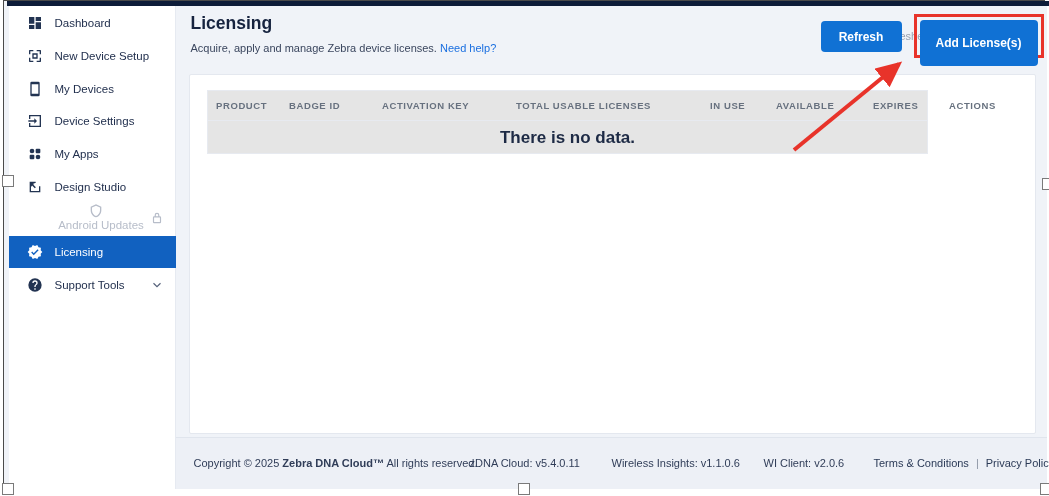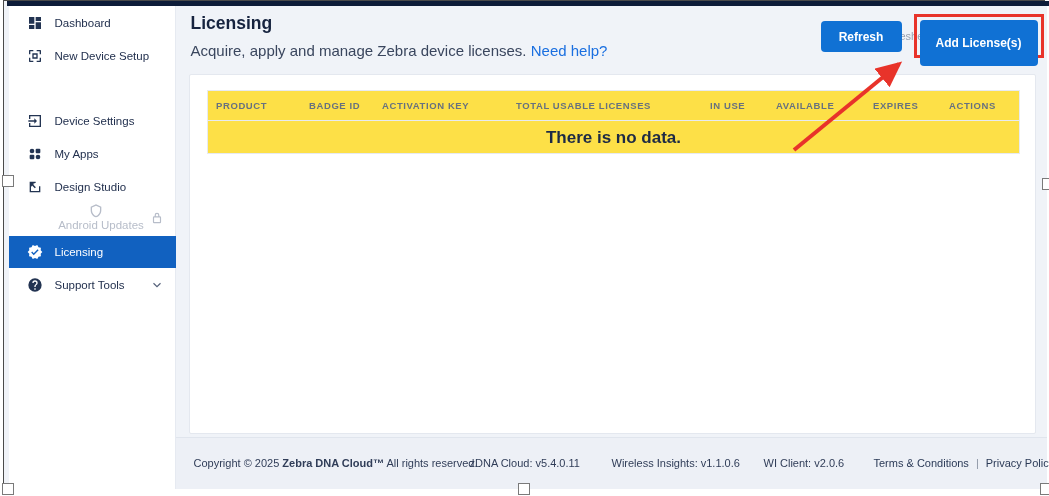--- a/index.html
+++ b/index.html
@@ -37,42 +37,42 @@
   .nav-trailing { position:absolute; right:12px; top:50%; transform:translateY(-50%);
     display:flex; align-items:center; }
   .nav-trailing svg { width:14px; height:14px; fill:#a9b0bd; }
   .chev svg { fill:none; stroke:#55617a; stroke-width:2; }
 
   
   .main { position:absolute; left:171.5px; top:5px; width:871.5px; height:482.5px;
     background:#f0f3f8; }
   .page-title { position:absolute; left:15px; top:7px; font-size:17.5px;
     font-weight:700; color:#16233f; }
-  .page-sub { position:absolute; left:15px; top:36px; font-size:15px; color:#3a465e; }
+  .page-sub { position:absolute; left:15px; top:36px; font-size:11px; color:#3a465e; }
   .help-link { color:#1a6fe0; cursor:pointer; text-decoration:none; }
   .last-refreshed { position:absolute; left:560px; top:24px; width:200px;
     text-align:right; font-size:11px; color:#9aa2b1; }
   .btn { position:absolute; background:#1071d4; color:#ffffff; border:none;
     border-radius:4px; font-family:"Liberation Sans",sans-serif;
     font-size:12px; font-weight:700; cursor:pointer; }
   .btn-refresh { left:645px; top:15px; width:81px; height:31px; }
   .red-box { position:absolute; left:738px; top:8px; width:130px; height:44px;
     border:3px solid #e8332a; z-index:20; }
   .btn-add { left:744px; top:14px; width:118px; height:46px; z-index:21; }
 
   
   .card { position:absolute; left:13.5px; top:68px; width:847px; height:360px;
     background:#ffffff; border:1px solid #e4e8ef; border-radius:2px; }
-  .table { position:absolute; left:17px; top:15px; width:813px; height:64px;
-    border:1px solid #e7eaf0; background:#fde047; }
+  .table { position:absolute; left:17px; top:15px; width:721px; height:64px;
+    border:1px solid #e7eaf0; background:#e5e5e5; }
   .thead { position:absolute; left:0; top:0; width:100%; height:30px;
     border-bottom:1px solid #e7eaf0; }
   .th { position:absolute; top:9px; font-size:9.5px; font-weight:700;
     letter-spacing:0.6px; color:#67717f; white-space:nowrap; }
-  .c0{left:8px;} .c1{left:101px;} .c2{left:174px;} .c3{left:308px;}
+  .c0{left:8px;} .c1{left:81px;} .c2{left:174px;} .c3{left:308px;}
   .c4{left:502px;} .c5{left:568px;} .c6{left:665px;} .c7{left:741px;}
   .empty-row { position:absolute; left:0; top:30px; width:100%; height:33px;
     display:flex; align-items:center; justify-content:center;
     font-size:17px; font-weight:700; color:#1d2a45; }
 
   
   .footer { position:absolute; left:0; bottom:0; width:871.5px; height:52px;
     background:#edf0f6; border-top:1px solid #e0e5ed; font-size:11px; color:#303d58; }
   .f-item { position:absolute; top:19px; white-space:nowrap; }
   .f-copy { left:18px; } .f-zdna { left:294px; } .f-wi { left:436px; }
@@ -106,20 +106,28 @@
 
       <div class="nav-item" style="top:34px">
         <span class="ni-icon">
           <svg viewBox="0 0 24 24">
               <path d="M9.5 3H4a1 1 0 0 0-1 1v5.5h2V5h4.5V3zm5 0H20a1 1 0 0 1 1 1v5.5h-2V5h-4.5V3zM9.5 21H4a1 1 0 0 1-1-1v-5.5h2V19h4.5v2zm5 0H20a1 1 0 0 0 1-1v-5.5h-2V19h-4.5v2zM8 8h8v8H8V8zm2 2v4h4v-4h-4z"></path>
             </svg>
         </span>
         <span>New Device Setup</span>
       </div>
 
+      <div class="nav-item" style="top:67px">
+        <span class="ni-icon">
+          <svg viewBox="0 0 24 24">
+              <path d="M17 1H7a2 2 0 0 0-2 2v18a2 2 0 0 0 2 2h10a2 2 0 0 0 2-2V3a2 2 0 0 0-2-2zm0 18H7V5h10v14z"></path>
+            </svg>
+        </span>
+        <span>My Devices</span>
+      </div>
 
       <div class="nav-item" style="top:99px">
         <span class="ni-icon">
           <svg viewBox="0 0 24 24">
               <path d="M21 3H3v6h2V5h14v14H5v-4H3v6h18V3z"></path>
               <path d="M11 8l4 4-4 4v-3H2v-2h9V8z"></path>
             </svg>
         </span>
         <span>Device Settings</span>
       </div>

